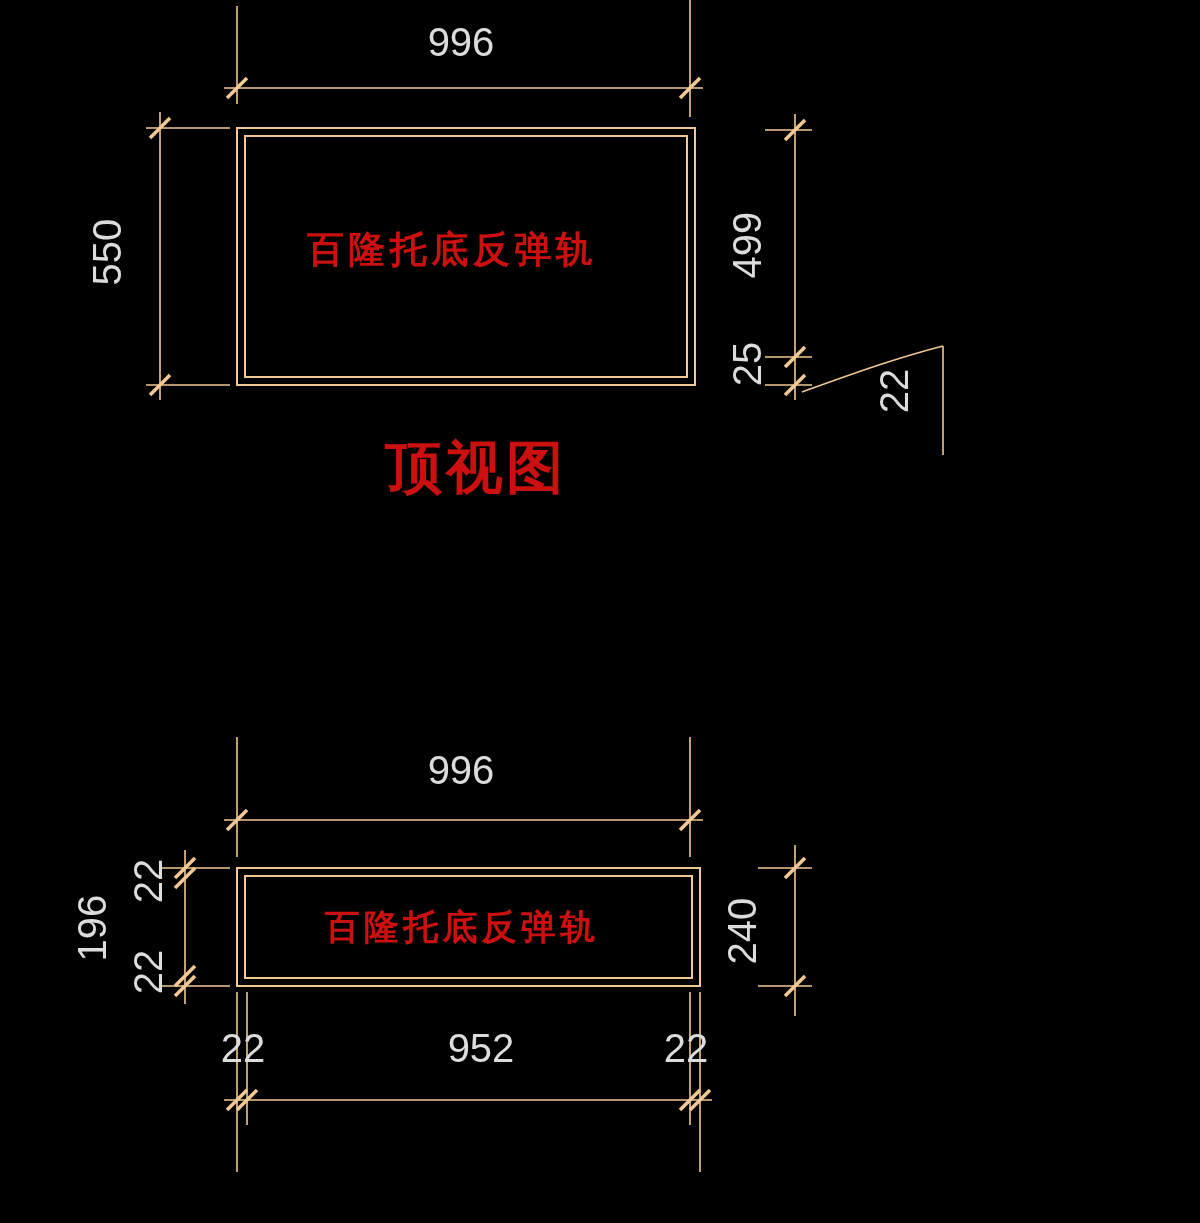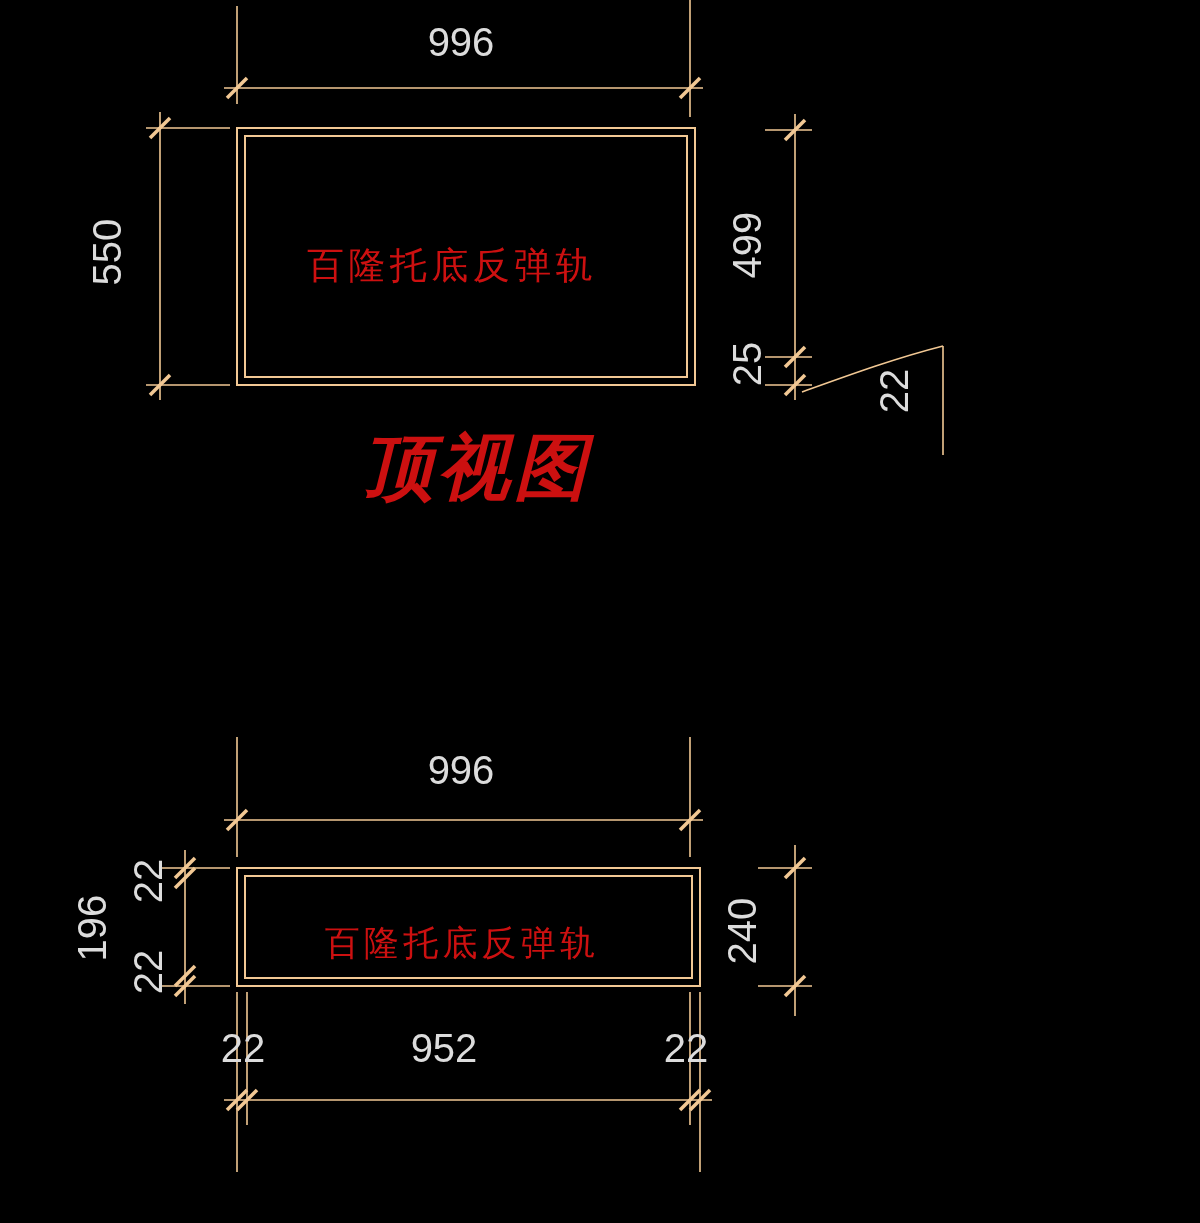--- a/index.html
+++ b/index.html
@@ -30,29 +30,27 @@
     white-space:nowrap;
     color:var(--dim-text);
     font-size:40px;
     line-height:1;
   }
   .txt.vert{transform:translate(-50%,-50%) rotate(-90deg);}
   .red-label{
     color:var(--red);
     font-size:37px;
     letter-spacing:0.12em;
-    font-weight:normal;
-    margin-top:16px;
+    font-weight:bold;
   }
   .view-title{
     color:var(--red);
-    font-size:72px;
+    font-size:57px;
     letter-spacing:0.06em;
     font-weight:bold;
-    font-style:italic;
   }
 </style>
 </head>
 <body>
 
 <div class="canvas">
 
   <svg class="draw" width="1200" height="1223" viewBox="0 0 1200 1223">
 
     <g>
@@ -156,20 +154,20 @@
   <div class="txt vert" style="left:148px;top:881px;">22</div>
 
   <div class="txt vert" style="left:92px;top:928px;">196</div>
 
   <div class="txt vert" style="left:148px;top:972px;">22</div>
 
   <div class="txt vert" style="left:742px;top:931px;">240</div>
 
   <div class="txt" style="left:243px;top:1048px;">22</div>
 
-  <div class="txt" style="left:444px;top:1048px;">952</div>
+  <div class="txt" style="left:481px;top:1048px;">952</div>
 
   <div class="txt" style="left:686px;top:1048px;">22</div>
 
   <div class="txt red-label" style="left:462px;top:926px;font-size:35px;">百隆托底反弹轨</div>
 
 
 </div>
 
 </body></html>

